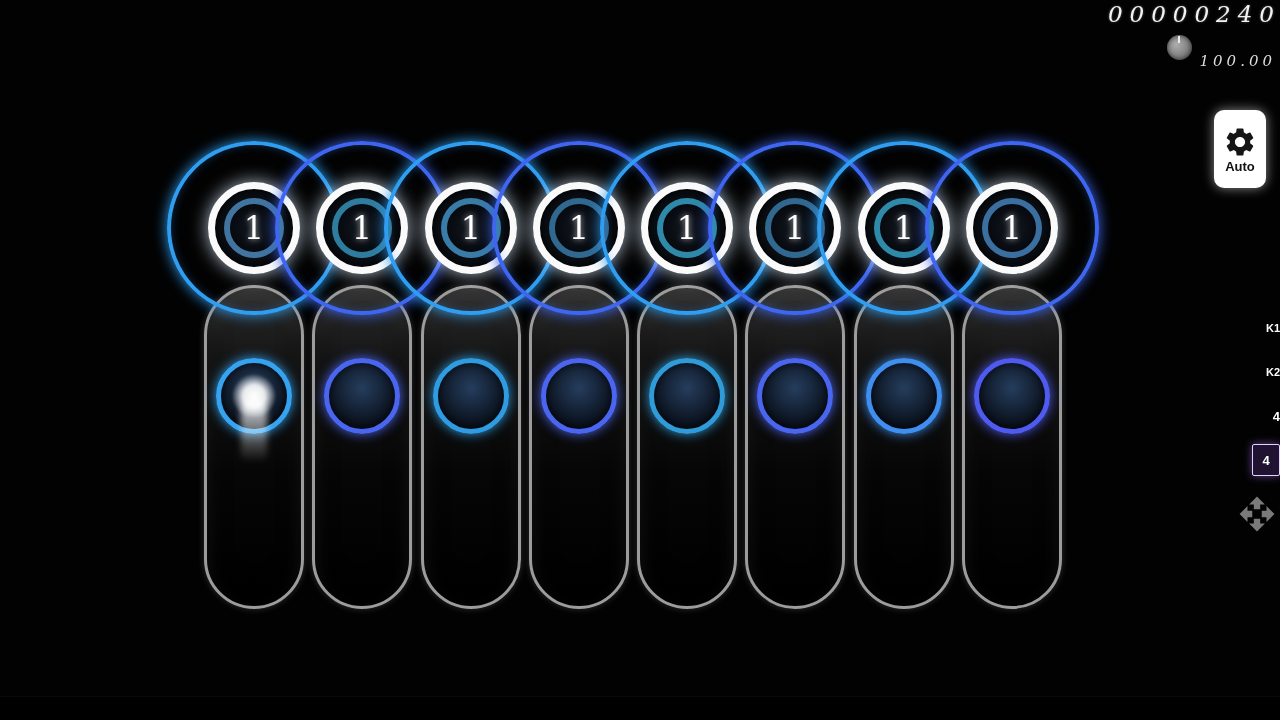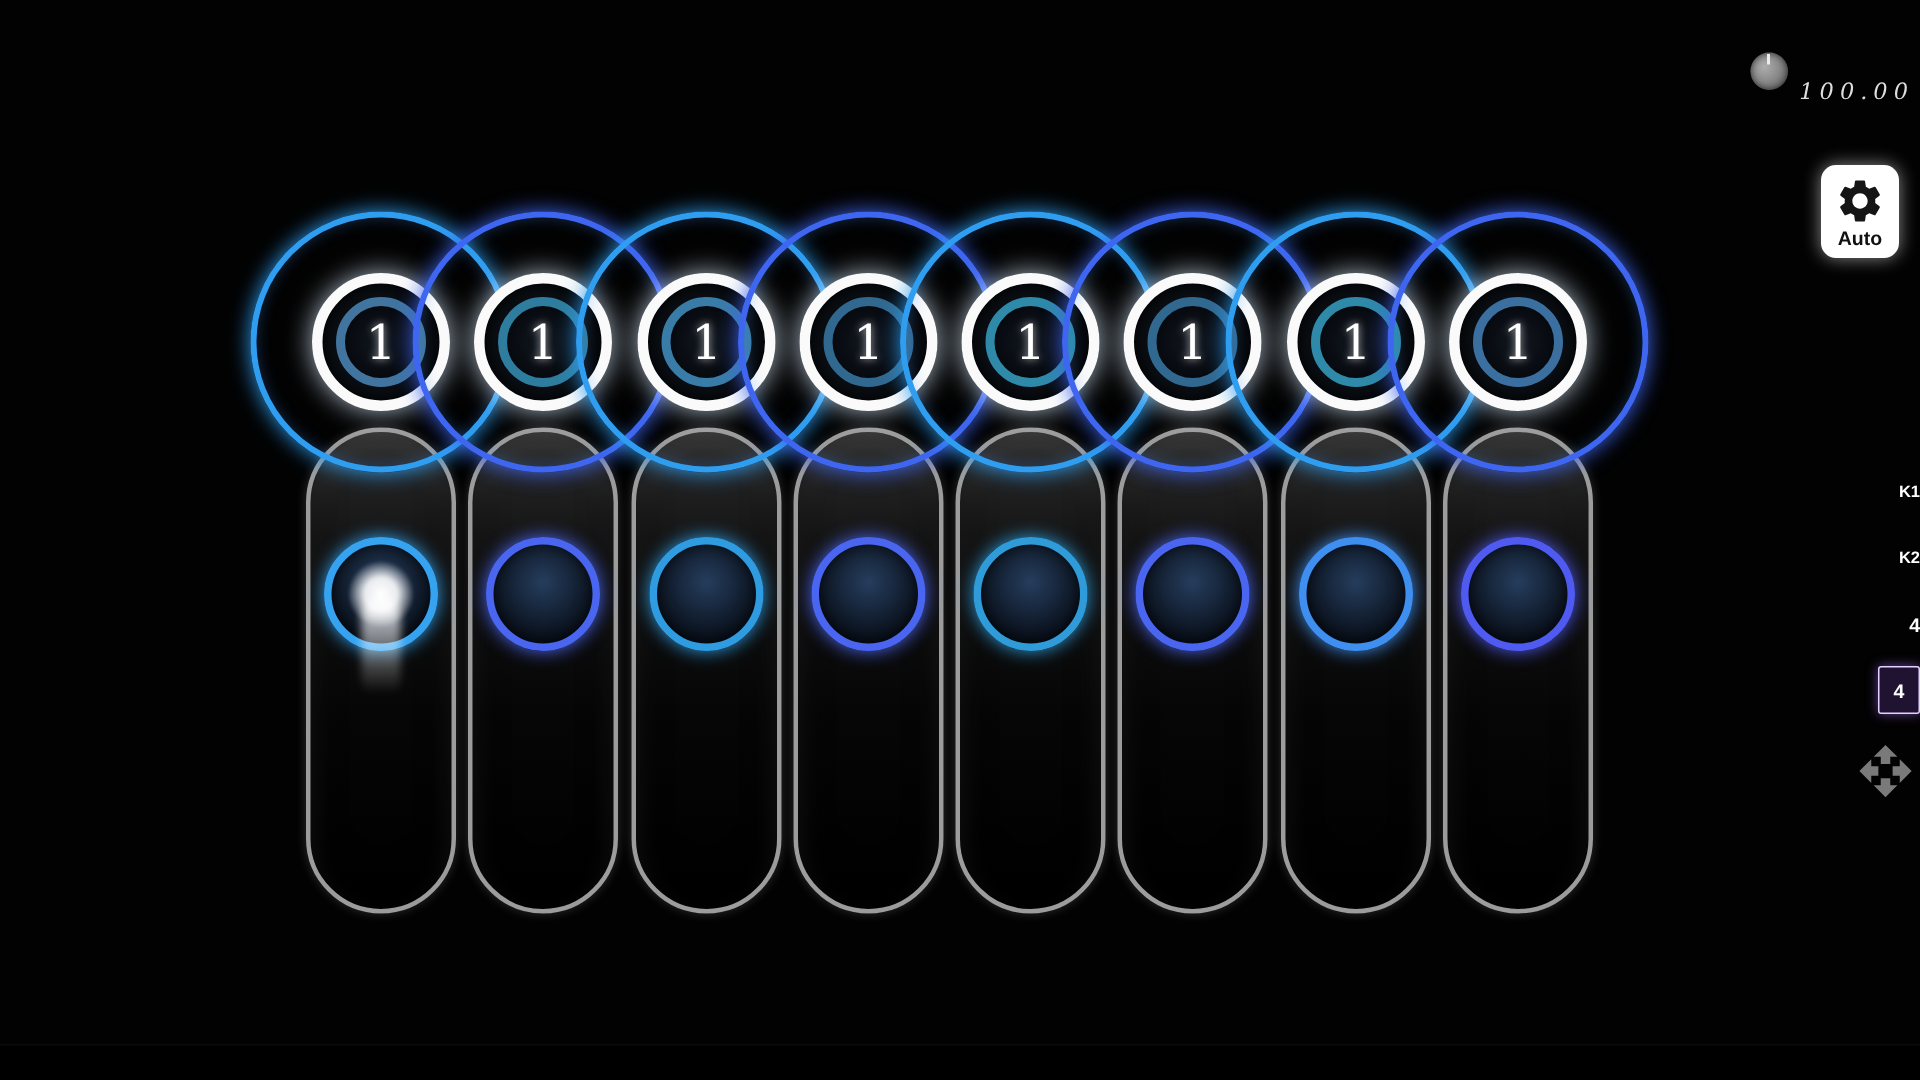--- a/index.html
+++ b/index.html
@@ -59,21 +59,21 @@
     letter-spacing: 4px;
     margin-right: -4px;
     color: #dedede;
     margin-top: 28px;
   }
 
   
   .mod-badge {
     position: absolute;
     top: 110px; right: 14px;
-    width: 52px; height: 62px;
+    width: 52px; height: 78px;
     background: #ffffff;
     border-radius: 10px;
     box-shadow: 0 0 12px rgba(255,255,255,0.55);
     display: flex;
     flex-direction: column;
     align-items: center;
     justify-content: center;
     gap: 1px;
   }
   .gear-svg { display: block; }
@@ -321,20 +321,21 @@
       <div class="approach"></div>
       <div class="hitcircle">
         <div class="innercircle">
           <span class="number">1</span>
         </div>
       </div>
     </div>
 
   </div>
 
+  <div class="score">00000240</div>
 
   <div class="acc-row">
     <div class="pie"></div>
     <div class="acc">100.00</div>
   </div>
 
   <div class="mod-badge">
     <svg class="gear-svg" width="34" height="34" viewBox="0 0 24 24">
       <path fill="#151515" d="M19.14,12.94c0.04-0.3,0.06-0.61,0.06-0.94c0-0.32-0.02-0.64-0.07-0.94l2.03-1.58c0.18-0.14,0.23-0.41,0.12-0.61 l-1.92-3.32c-0.12-0.22-0.37-0.29-0.59-0.22l-2.39,0.96c-0.5-0.38-1.03-0.7-1.62-0.94L14.4,2.81c-0.04-0.24-0.24-0.41-0.48-0.41 h-3.84c-0.24,0-0.43,0.17-0.47,0.41L9.25,5.35C8.66,5.59,8.12,5.92,7.63,6.29L5.24,5.33c-0.22-0.08-0.47,0-0.59,0.22L2.74,8.87 C2.62,9.08,2.66,9.34,2.86,9.48l2.03,1.58C4.84,11.36,4.8,11.69,4.8,12s0.02,0.64,0.07,0.94l-2.03,1.58 c-0.18,0.14-0.23,0.41-0.12,0.61l1.92,3.32c0.12,0.22,0.37,0.29,0.59,0.22l2.39-0.96c0.5,0.38,1.03,0.7,1.62,0.94l0.36,2.54 c0.05,0.24,0.24,0.41,0.48,0.41h3.84c0.24,0,0.44-0.17,0.47-0.41l0.36-2.54c0.59-0.24,1.13-0.56,1.62-0.94l2.39,0.96 c0.22,0.08,0.47,0,0.59-0.22l1.92-3.32c0.12-0.22,0.07-0.47-0.12-0.61L19.14,12.94z M12,15.6c-1.98,0-3.6-1.62-3.6-3.6 s1.62-3.6,3.6-3.6s3.6,1.62,3.6,3.6S13.98,15.6,12,15.6z"></path>
     </svg>

